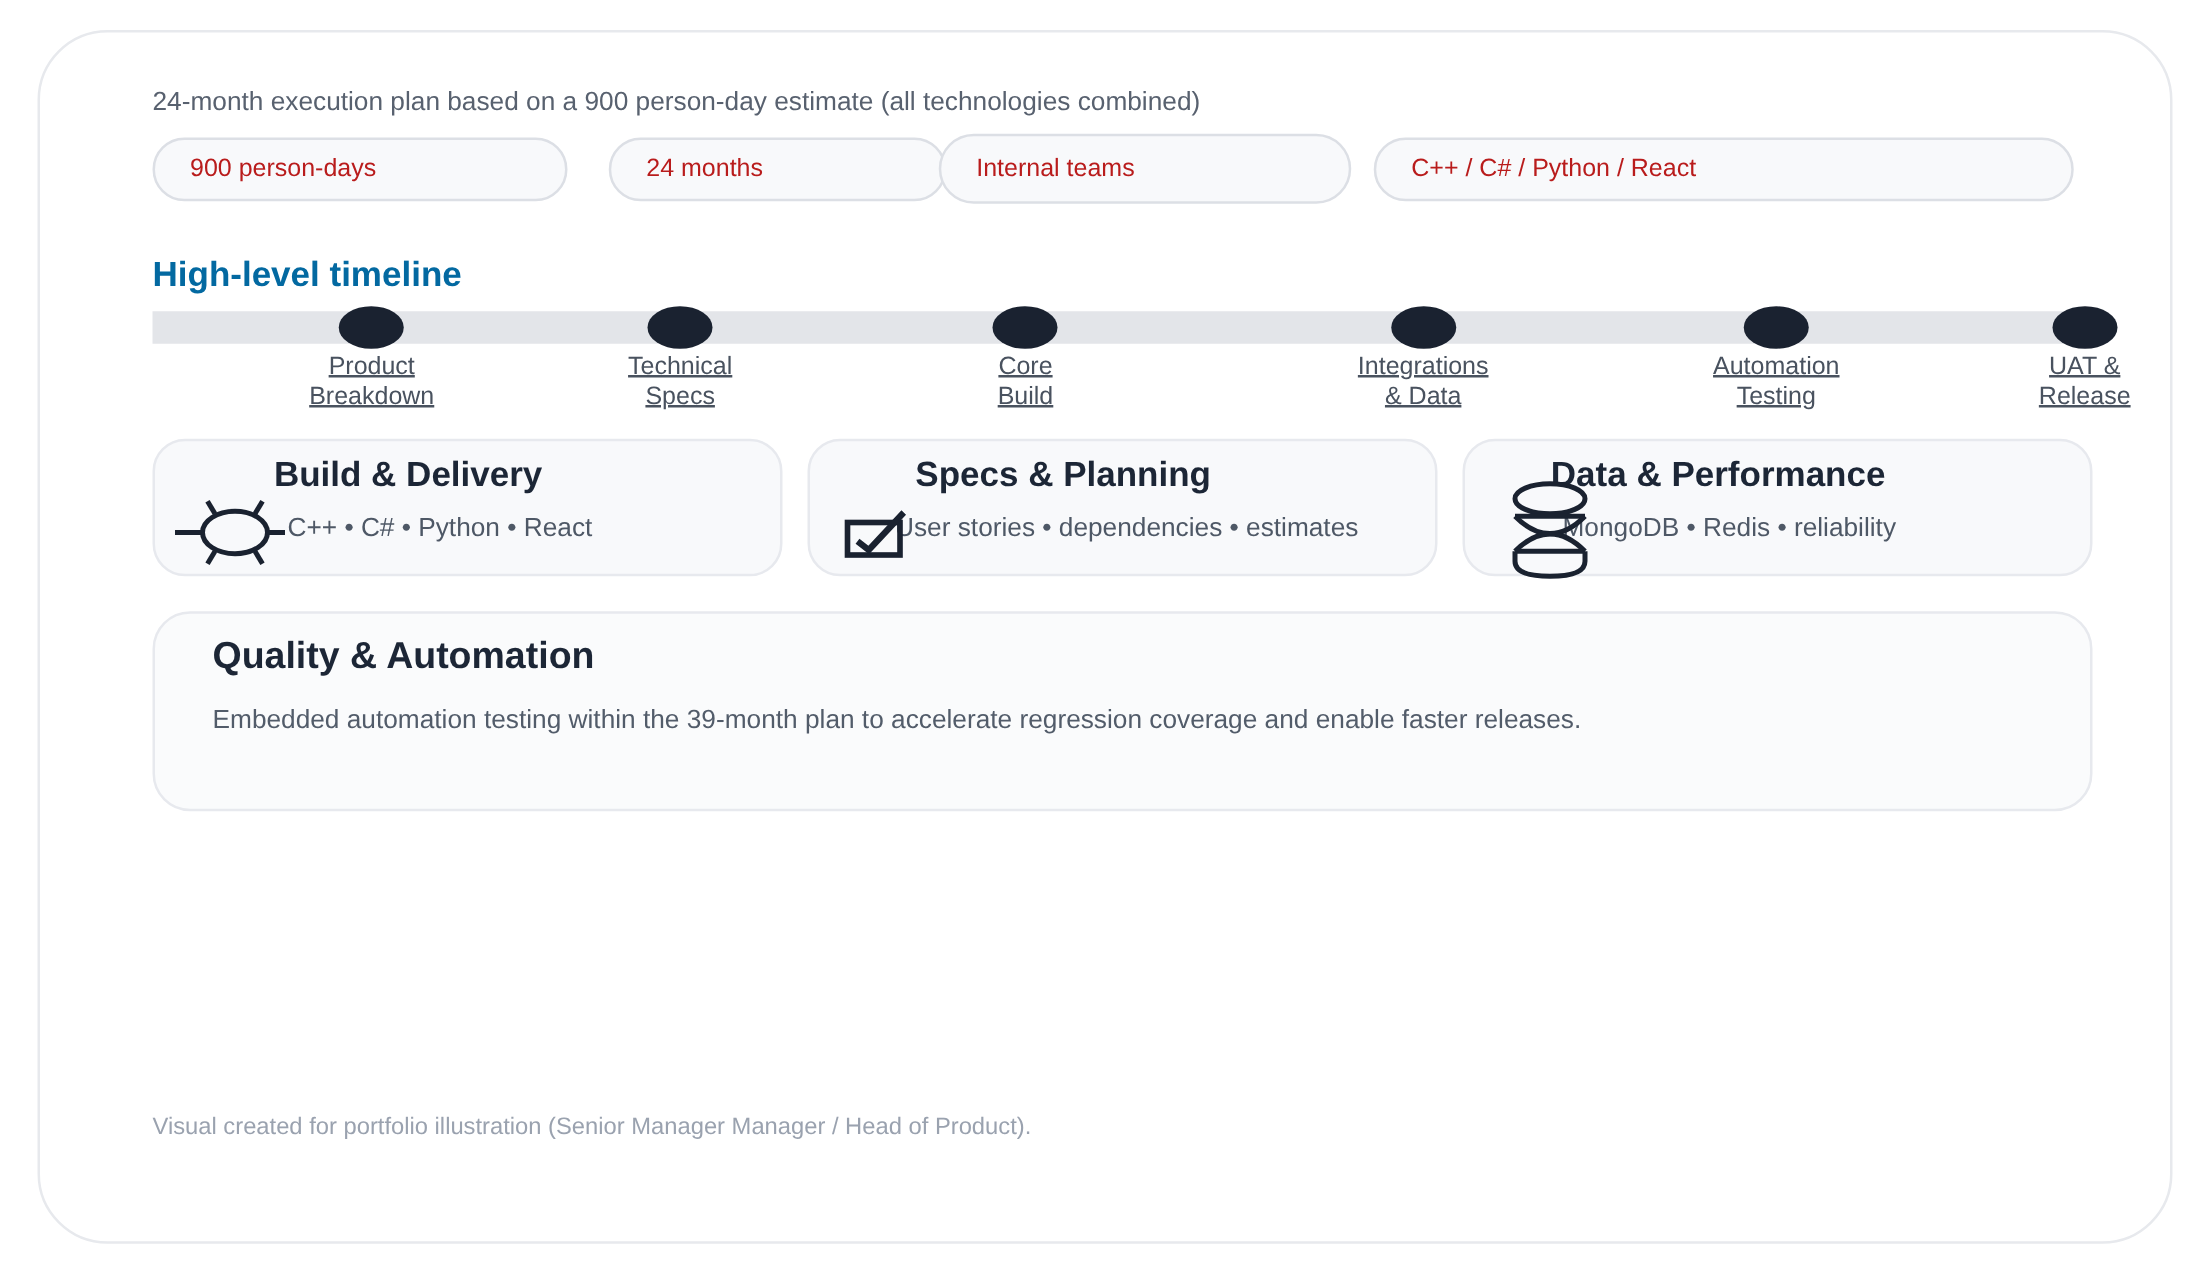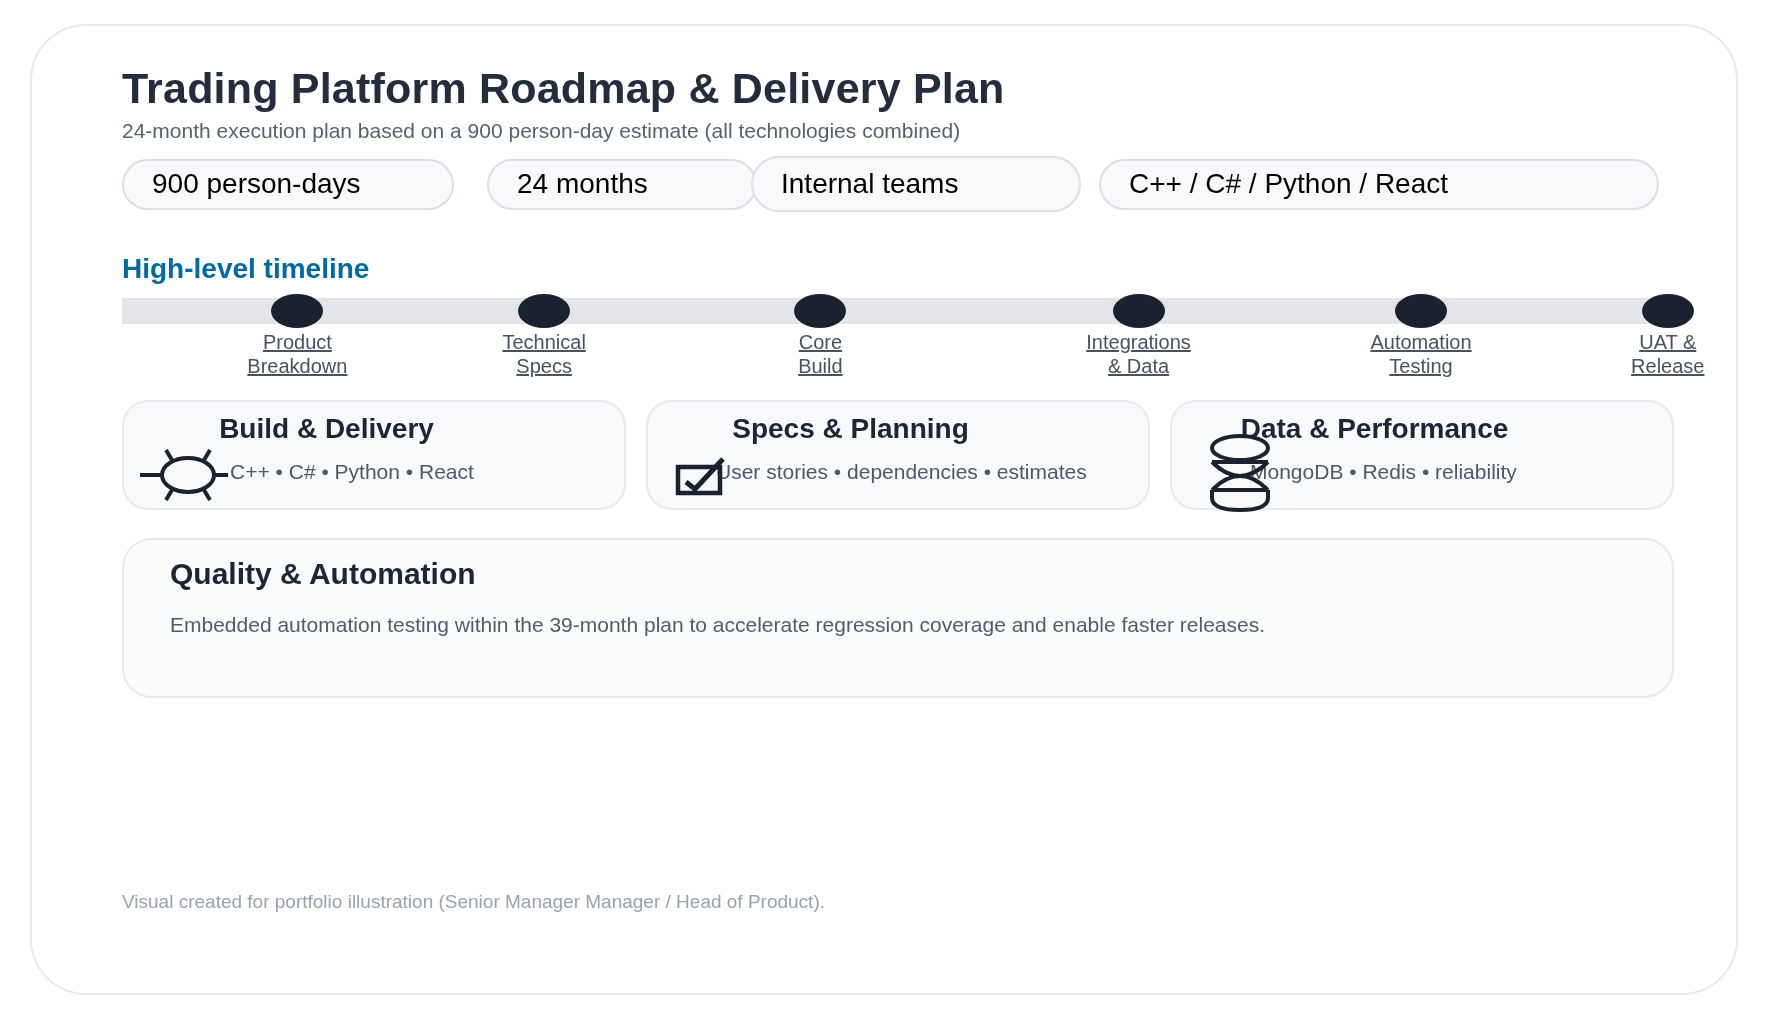--- a/index.html
+++ b/index.html
@@ -17,21 +17,21 @@
     margin:0;font-size:43px;line-height:49px;font-weight:bold;
     color:#232d3d;letter-spacing:.2px;
   }
   .page-subtitle{
     margin:6px 0 0;font-size:21px;line-height:24px;color:#58616f;
   }
   .badges{display:flex;align-items:center;margin-top:13px;}
   .badge{
     box-sizing:border-box;height:51px;border:2px solid #dcdfe5;border-radius:28px;
     background:#f8f9fb;display:flex;align-items:center;padding-left:28px;
-    font-size:28px;color:#000000;white-space:nowrap;
+    font-size:20px;color:#b91c1c;white-space:nowrap;
   }
   .badge.b1{width:332px;}
   .badge.b2{width:270px;margin-left:33px;}
   .badge.b3{width:330px;margin-left:-6px;height:56px;position:relative;z-index:1;}
   .badge.b4{width:560px;margin-left:18px;}
 
   .section-heading{
     font-size:28px;line-height:34px;font-weight:bold;color:#0369a1;margin:0;
   }
   .sh1{margin-top:40px;}
@@ -75,21 +75,20 @@
   .quality-title{margin:0;font-size:30px;line-height:36px;font-weight:bold;color:#1c2636;}
   .quality-body{margin:20px 0 0;font-size:21px;line-height:26px;color:#525c6a;}
 
   .footnote{position:absolute;left:90px;bottom:80px;font-size:19px;color:#9aa2af;}
 </style>
 </head>
 <body>
 
 <div class="frame">
 
-  <h1 class="page-title">Trading Platform Roadmap &amp; Delivery Plan</h1>
   <p class="page-subtitle">24-month execution plan based on a 900 person-day estimate (all technologies combined)</p>
 
   <div class="badges">
     <div class="badge b1">900 person-days</div>
     <div class="badge b2">24 months</div>
     <div class="badge b3">Internal teams</div>
     <div class="badge b4">C++ / C# / Python / React</div>
   </div>
 
   <h2 class="section-heading sh1">High-level timeline</h2>

